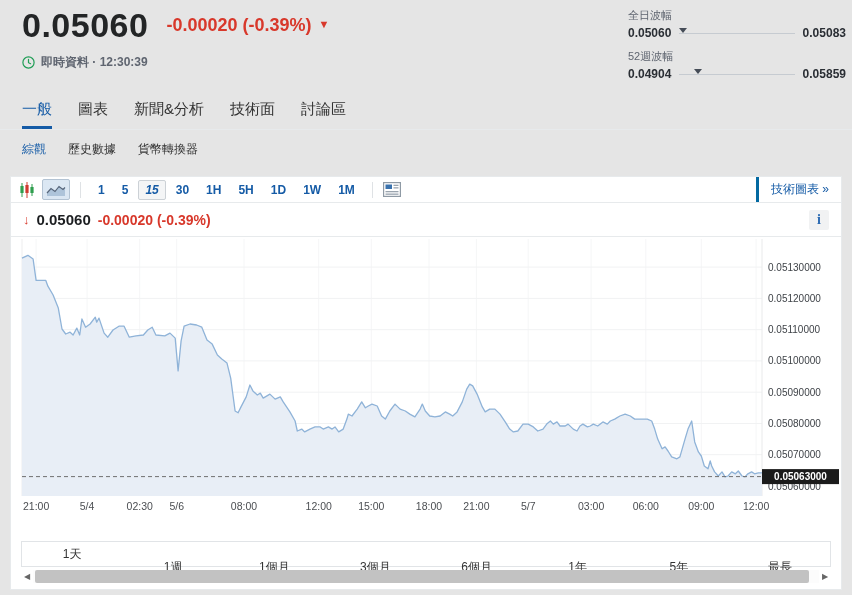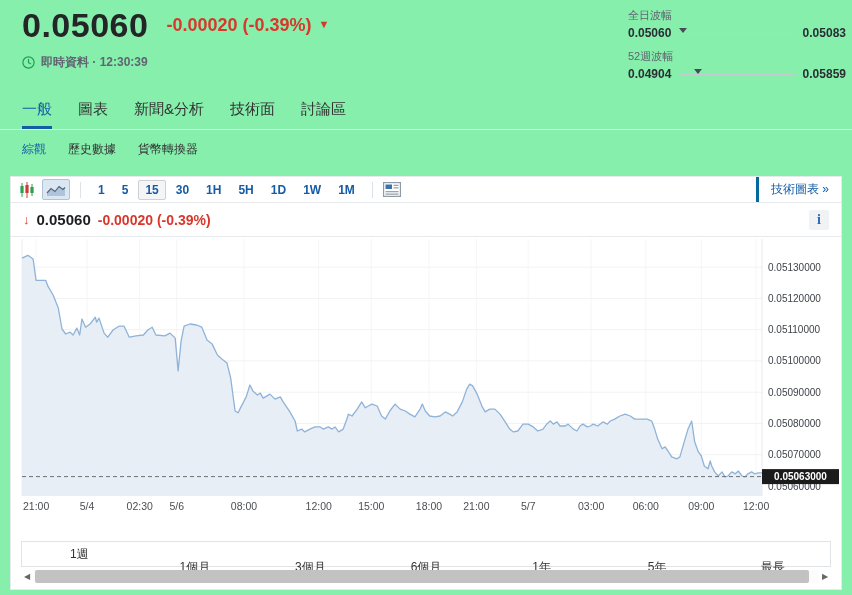--- a/index.html
+++ b/index.html
@@ -1,17 +1,17 @@
 <!DOCTYPE html>
 <html><head>
 <meta charset="utf-8">
 <style>
   html,body{margin:0;padding:0;background:#fff;}
   body{font-family:"Liberation Sans","DejaVu Sans",sans-serif;}
-  .page{position:relative;width:852px;height:595px;background:#86efac;overflow:hidden;}
+  .page{position:relative;width:852px;height:595px;background:#e5e5e5;overflow:hidden;}
 
   
   .price-row{position:absolute;left:22px;top:4px;display:flex;align-items:flex-start;}
   .big-price{font-size:34px;font-weight:700;color:#232526;letter-spacing:.5px;line-height:42px;}
   .price-change{margin-left:18px;margin-top:11px;font-size:18px;font-weight:700;color:#d8382b;}
   .change-caret{margin-left:7px;margin-top:14px;font-size:11px;color:#d8382b;cursor:pointer;}
   .meta-row{position:absolute;left:22px;top:54px;display:flex;align-items:center;gap:6px;font-size:12px;color:#5f6570;font-weight:bold;}
 
   
   .ranges{position:absolute;left:628px;top:8px;width:218px;}
@@ -31,21 +31,21 @@
   .subtab.active{color:#155ba6;}
 
   
   .chart-box{position:absolute;left:10px;top:176px;width:830px;height:412px;border:1px solid #e7eaec;background:#fff;box-sizing:content-box;}
   .toolbar{height:25px;border-bottom:1px solid #e7eaec;display:flex;align-items:center;padding:0 0 0 8px;gap:7px;}
   .tool-btn{display:flex;align-items:center;justify-content:center;cursor:pointer;}
   .area-btn{width:26px;height:19px;background:#dbe7f3;border:1px solid #b3c3d3;border-radius:2px;}
   .tb-sep{width:1px;height:16px;background:#dfe2e5;margin:0 3px;}
   .intervals{display:flex;gap:3px;align-items:center;}
   .interval{font-size:12px;font-weight:700;color:#155ba6;padding:2px 6px;border:1px solid transparent;border-radius:2px;cursor:pointer;}
-  .interval.active{border-color:#ccd1d6;background:#f4f5f6;}
+  .interval.active{border-color:#ccd1d6;background:#f4f5f6;font-style:italic;}
   .spacer{flex:1;}
   .tech-link{font-size:12px;color:#155ba6;padding:0 12px;border-left:3px solid #0369a1;height:100%;display:flex;align-items:center;cursor:pointer;white-space:nowrap;}
 
   .chart-head{height:33px;border-bottom:1px solid #e7eaec;display:flex;align-items:center;padding:0 12px;gap:7px;}
   .ch-title{font-size:14px;color:#4b4f54;}
   .ch-arrow{color:#d8382b;font-weight:700;font-size:13px;}
   .ch-price{font-size:15px;font-weight:700;color:#1c1e21;}
   .ch-change{font-size:14px;font-weight:700;color:#d8382b;}
   .info-btn{margin-left:auto;width:20px;height:20px;background:#f1f2f3;border-radius:2px;display:flex;align-items:center;justify-content:center;font-family:"Liberation Serif","DejaVu Serif",serif;font-weight:700;color:#2f6db4;font-size:14px;cursor:pointer;}
 
@@ -219,20 +219,21 @@
         <text x="418.0" y="273" font-size="10.5" fill="#4b4e52" text-anchor="middle">18:00</text>
         <text x="465.4" y="273" font-size="10.5" fill="#4b4e52" text-anchor="middle">21:00</text>
         <text x="517.2" y="273" font-size="10.5" fill="#4b4e52" text-anchor="middle">5/7</text>
         <text x="580.1" y="273" font-size="10.5" fill="#4b4e52" text-anchor="middle">03:00</text>
         <text x="634.8" y="273" font-size="10.5" fill="#4b4e52" text-anchor="middle">06:00</text>
         <text x="690.3" y="273" font-size="10.5" fill="#4b4e52" text-anchor="middle">09:00</text>
         <text x="745.1" y="273" font-size="10.5" fill="#4b4e52" text-anchor="middle">12:00</text>
       </svg>
 
     <div class="range-button-bar">
+        <div class="range-btn">1天</div>
         <div class="range-btn">1週</div>
         <div class="range-btn">1個月</div>
         <div class="range-btn">3個月</div>
         <div class="range-btn">6個月</div>
         <div class="range-btn">1年</div>
         <div class="range-btn">5年</div>
         <div class="range-btn">最長</div>
       </div>
 
     <div class="hscroll">

